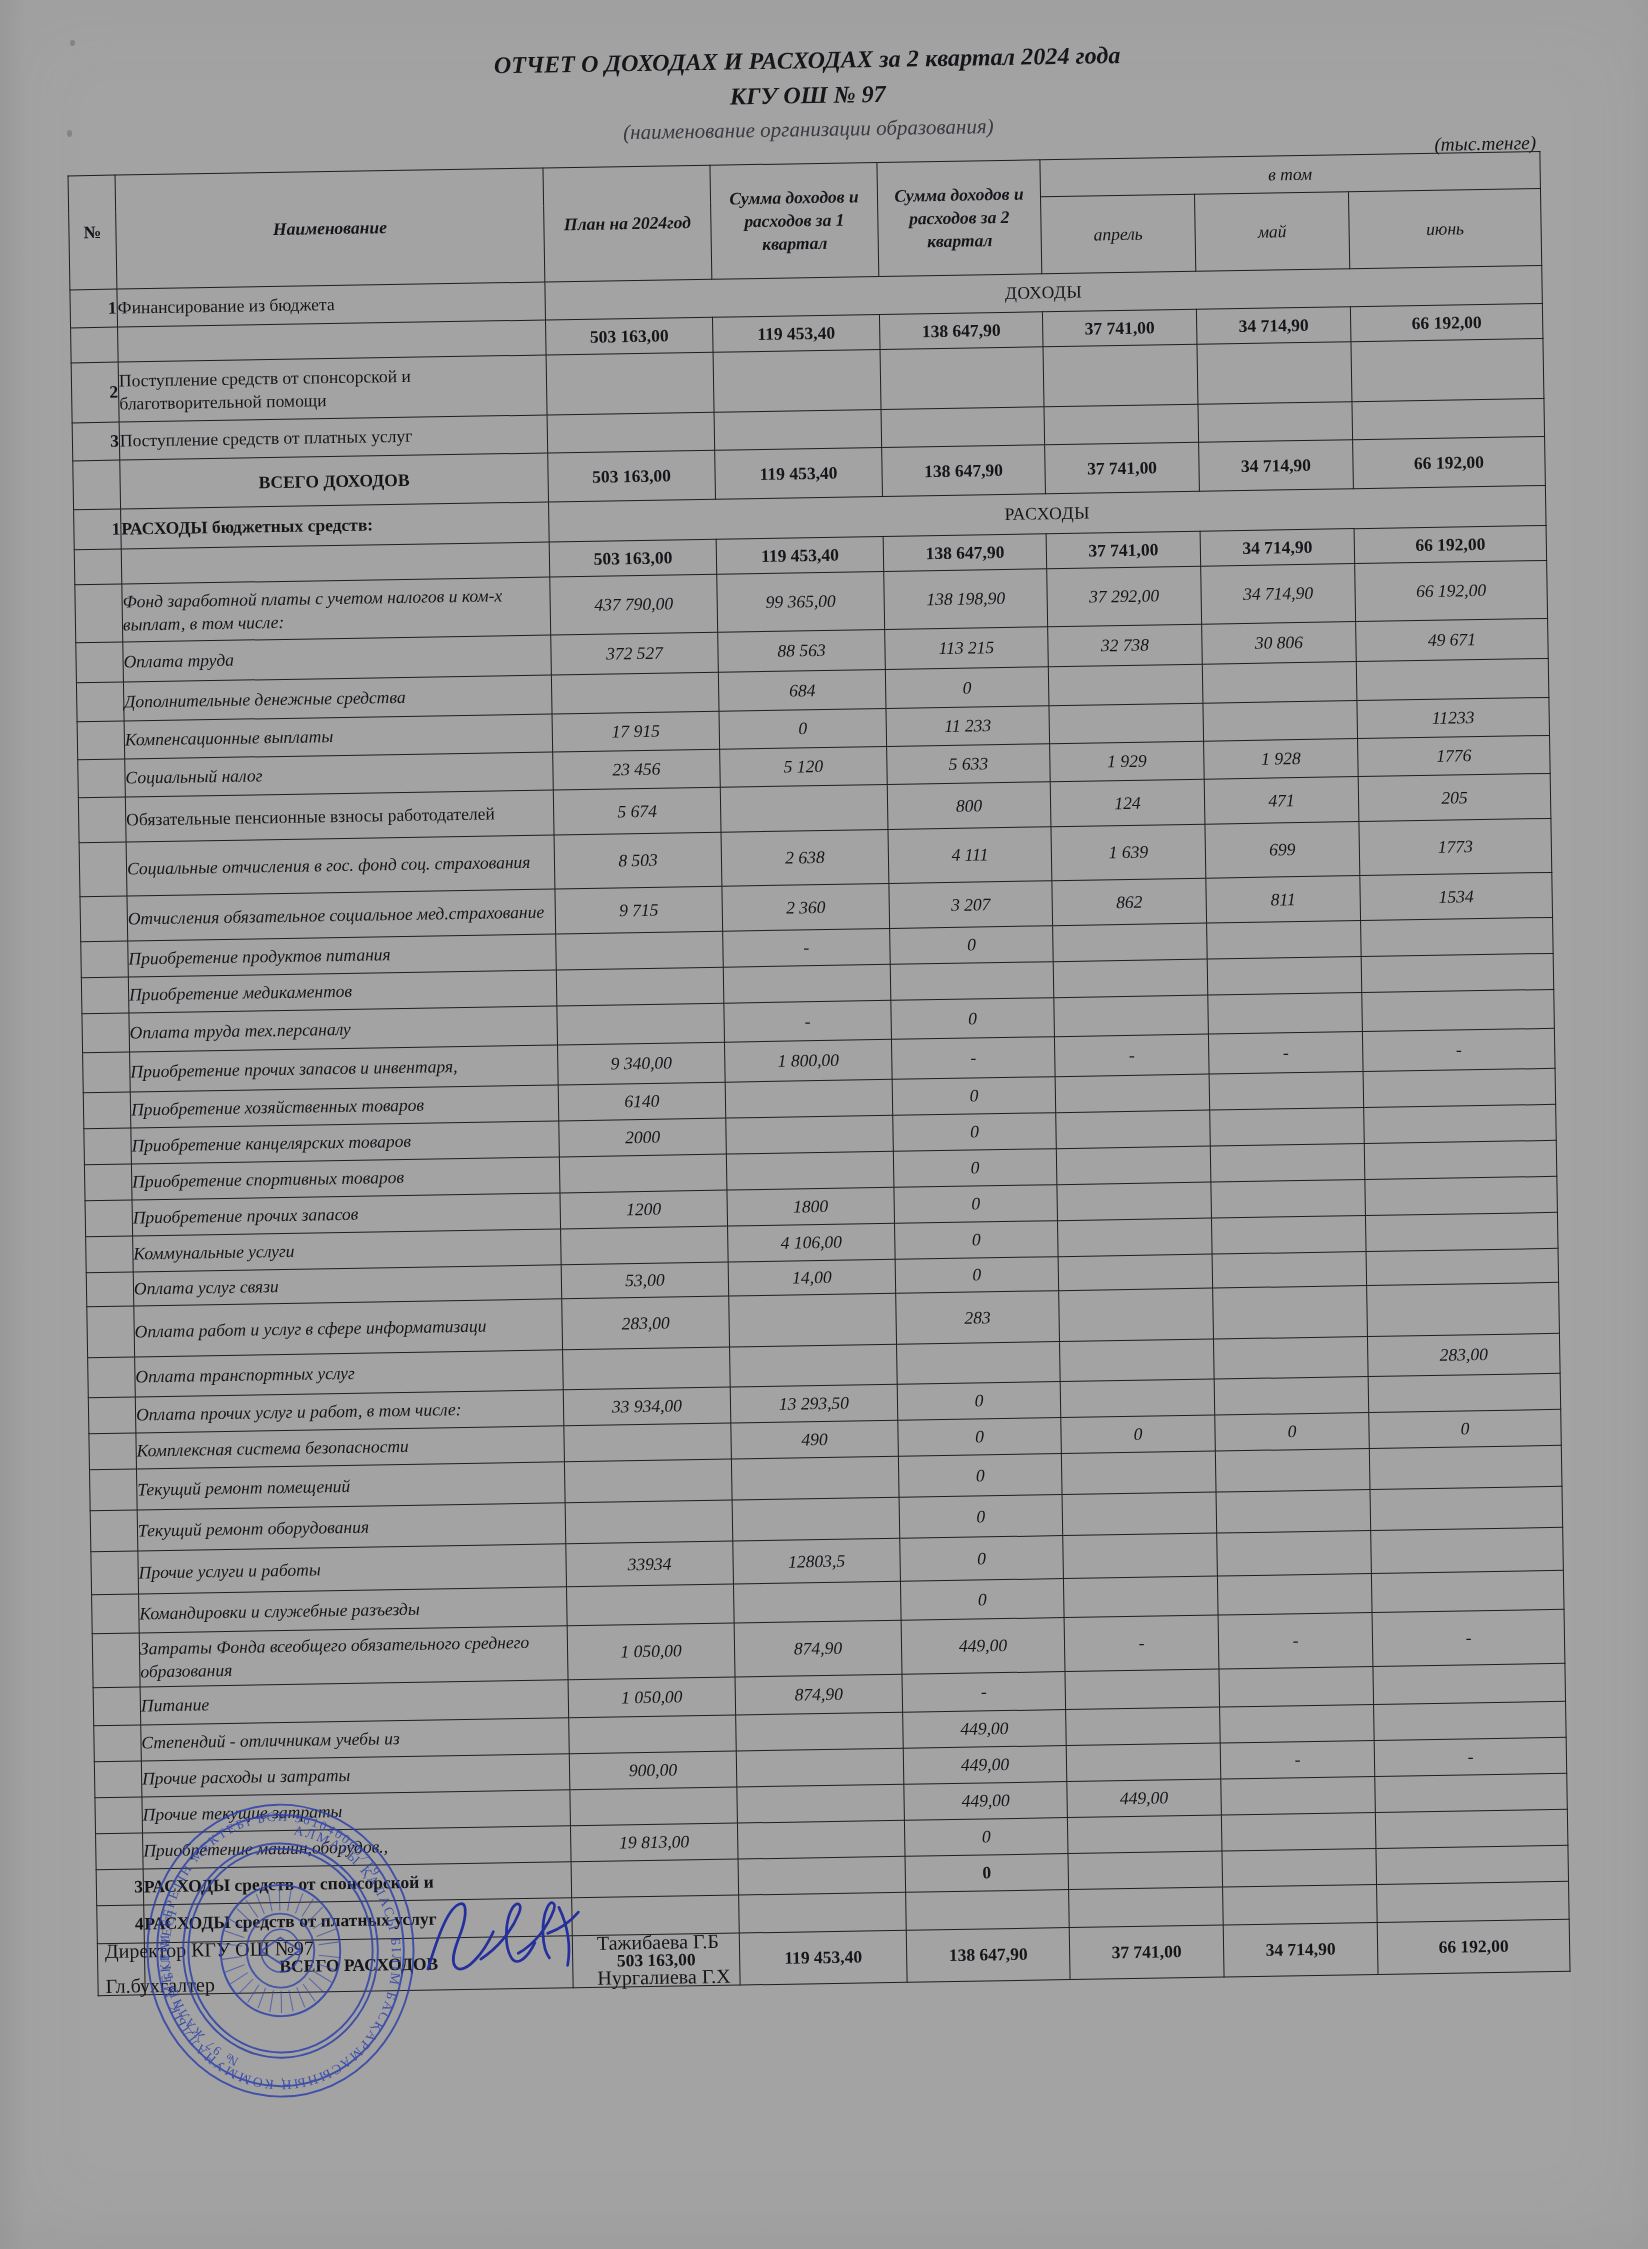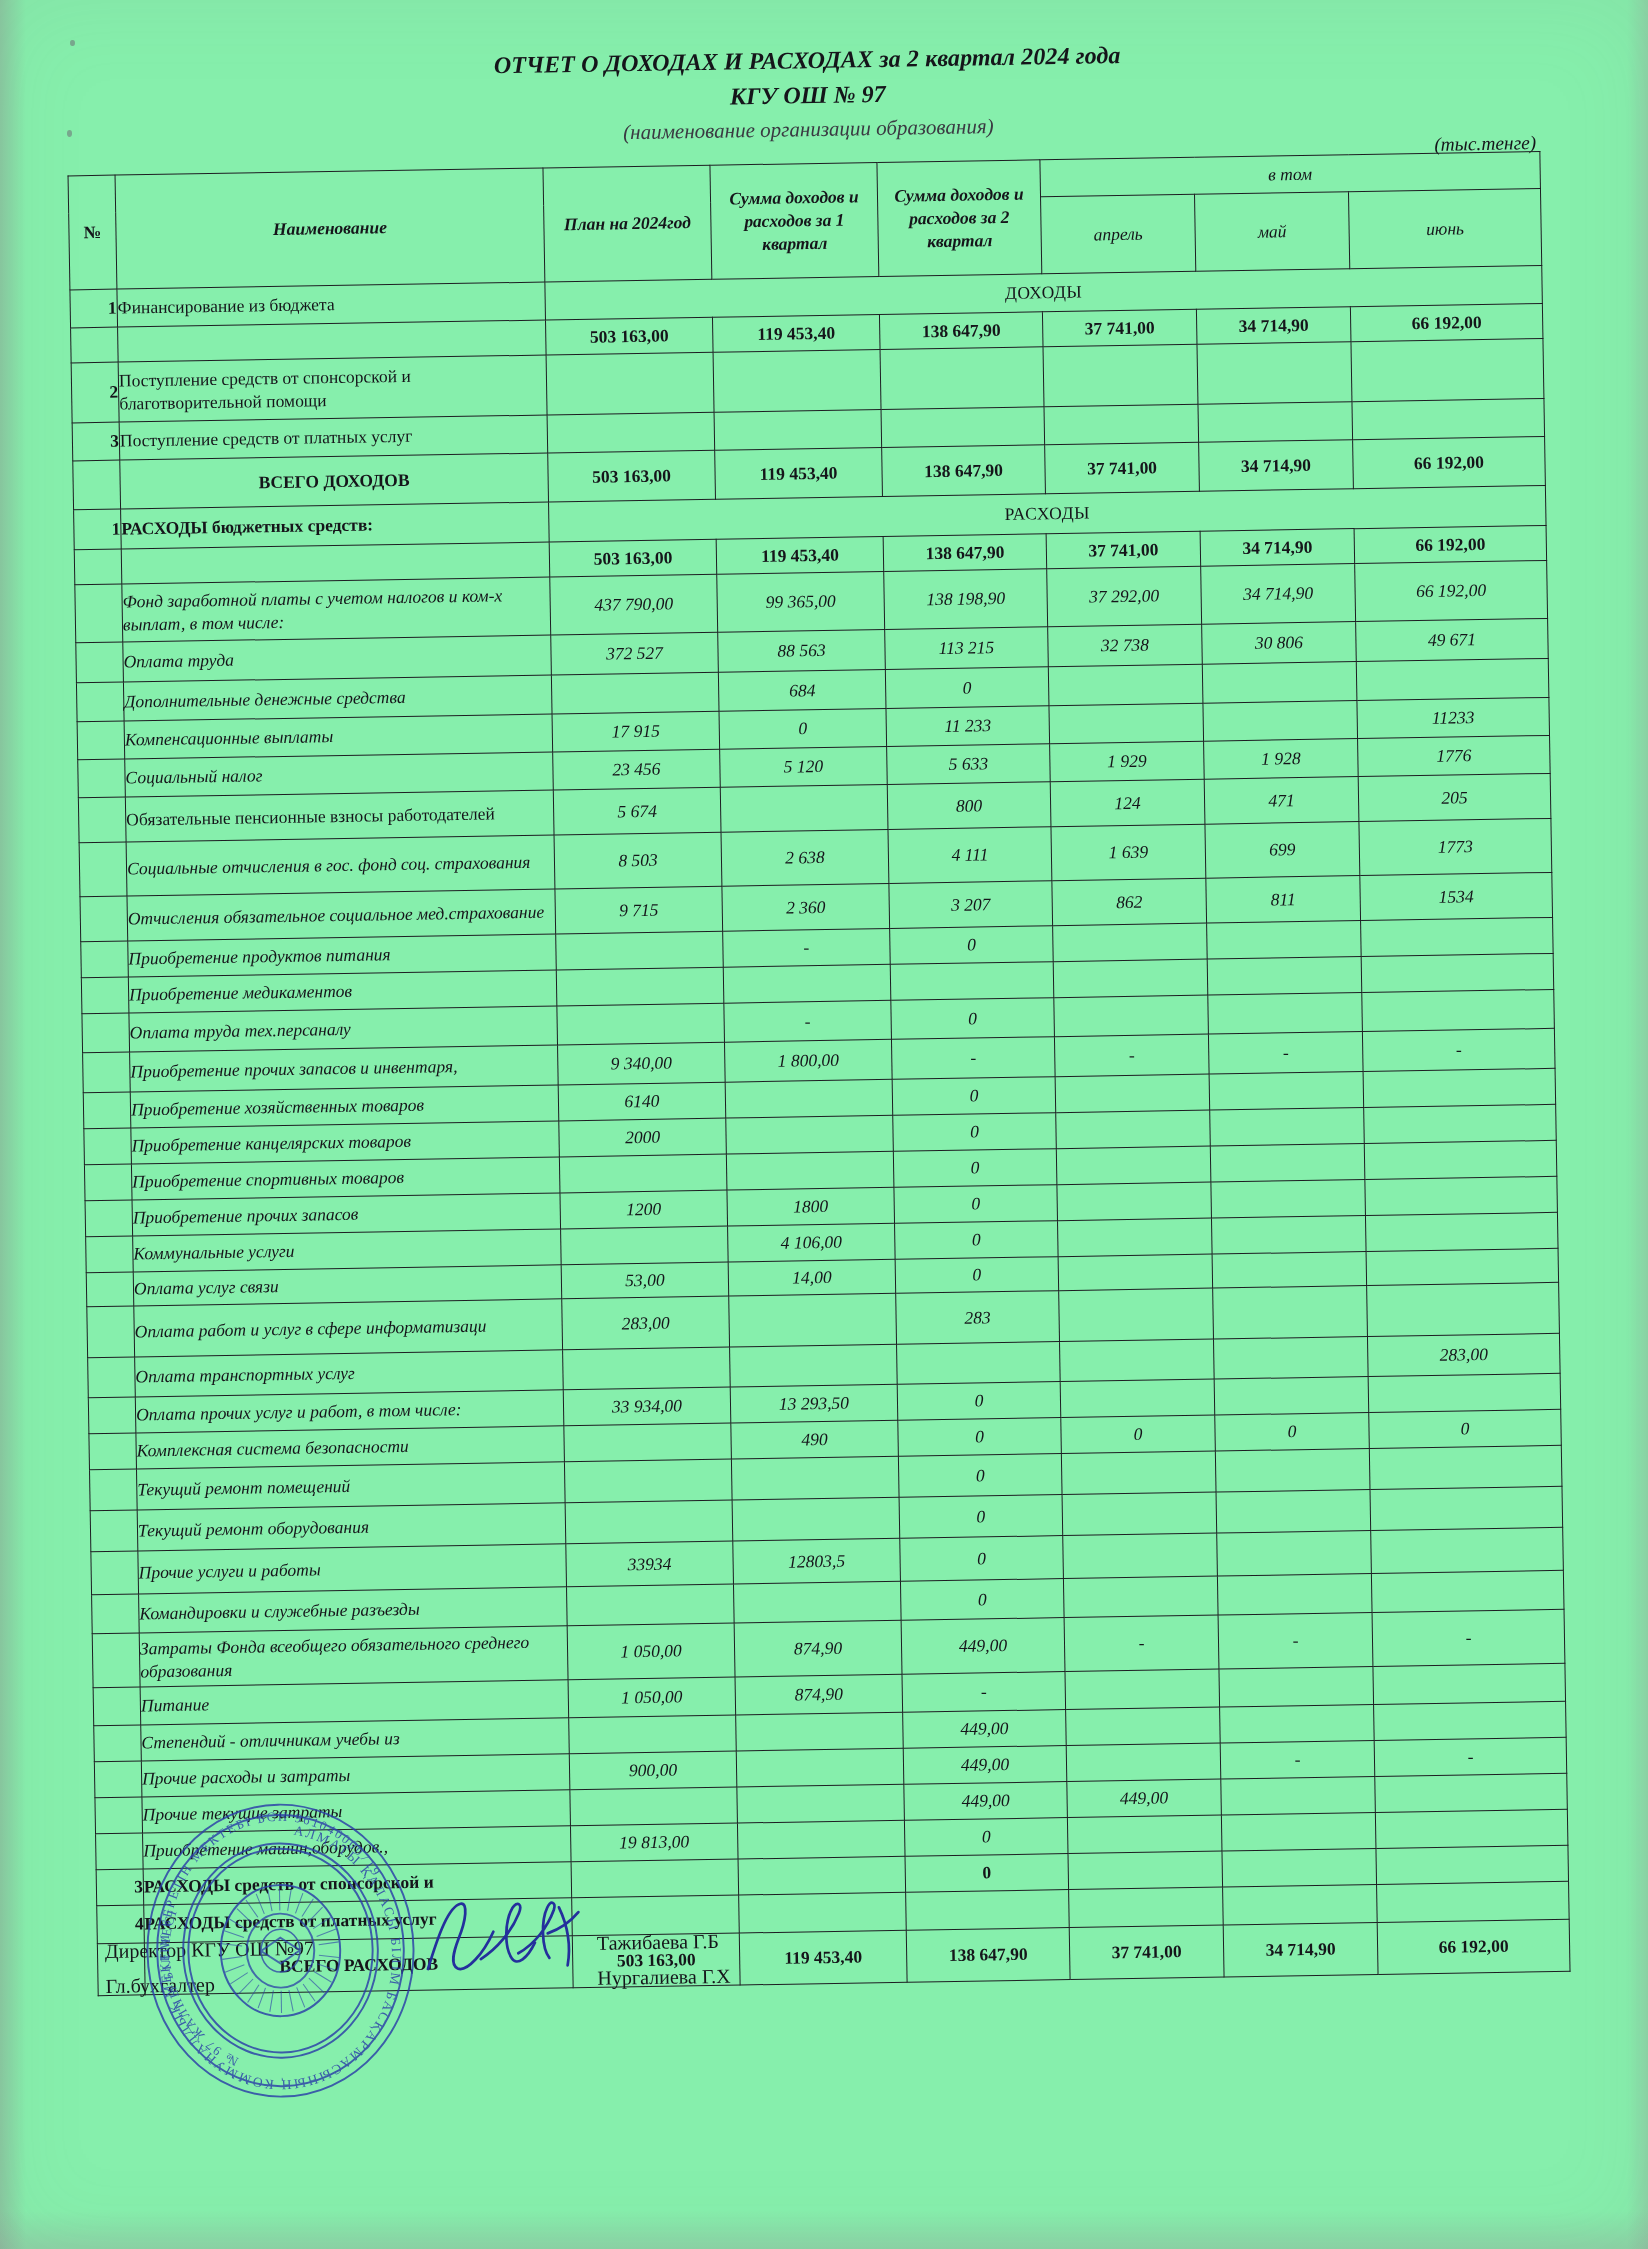--- a/index.html
+++ b/index.html
@@ -5,21 +5,21 @@
 <style>
   html, body {
     margin: 0;
     padding: 0;
     background: #f1f1ef;
   }
   .page {
     position: relative;
     width: 1649px;
     height: 2250px;
-    background: #86efac;
+    background: #a3a3a3;
     overflow: hidden;
     font-family: "Liberation Serif", "DejaVu Serif", serif;
     color: #15151a;
     
     box-shadow: inset 0 0 91px rgba(120,120,120,0.10);
   }
   
   .page-edge-left {
     position: absolute;
     left: 0; top: 0;

